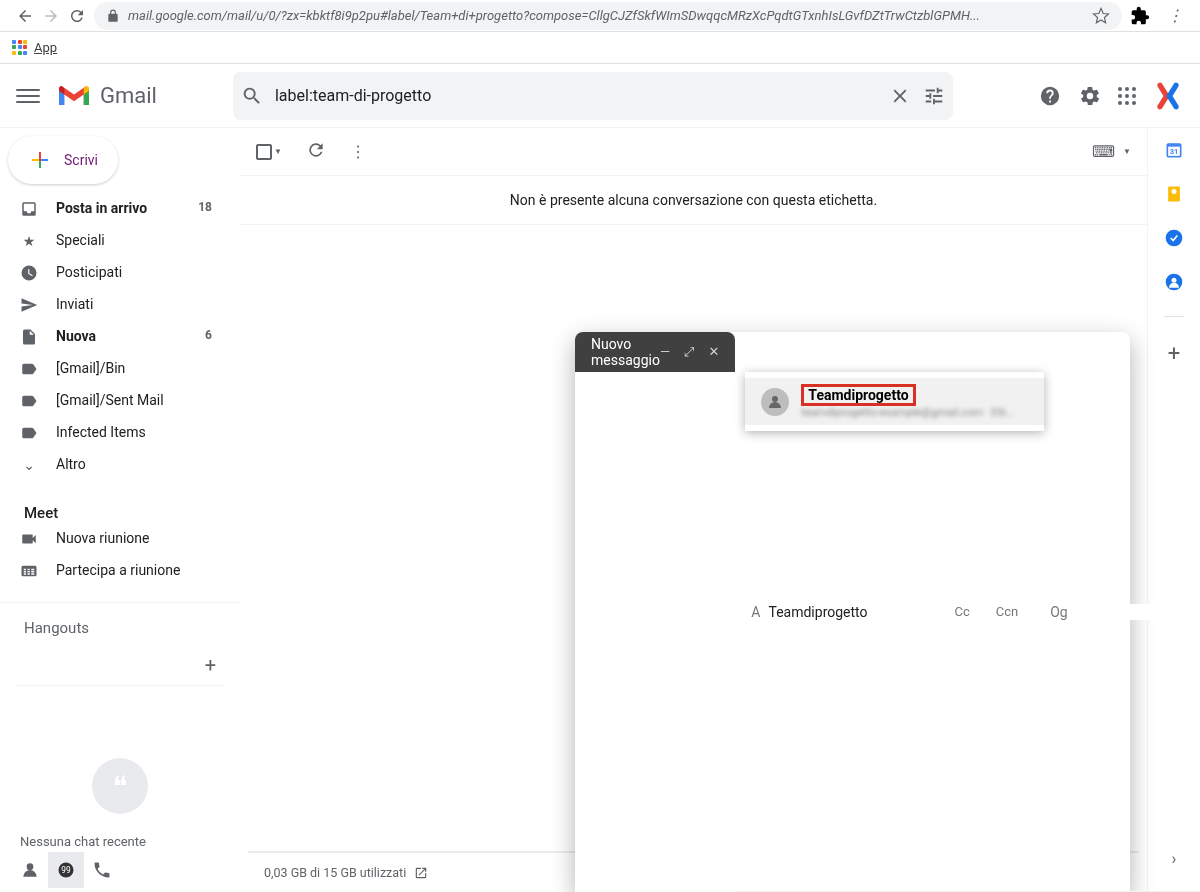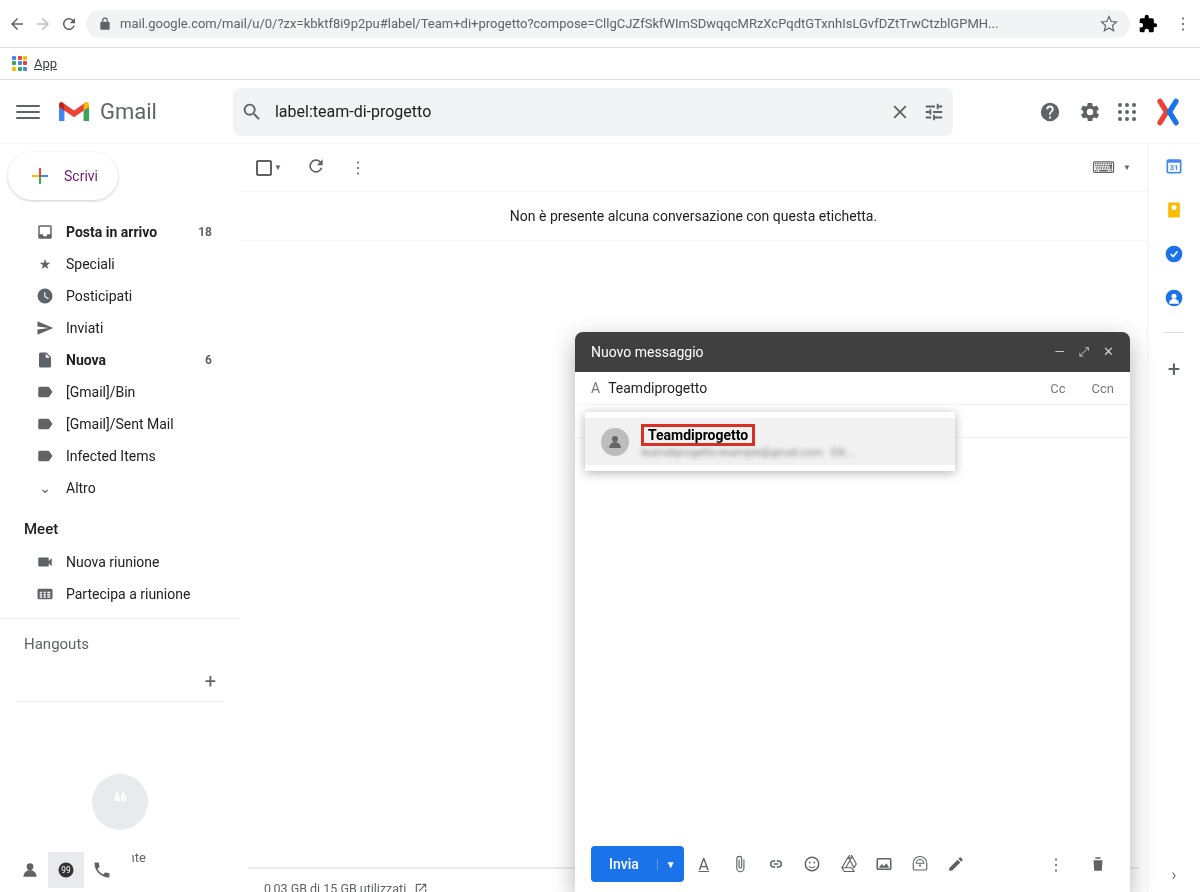--- a/index.html
+++ b/index.html
@@ -1,19 +1,19 @@
 <!DOCTYPE html>
 <html><head>
 <meta charset="utf-8">
 <style>
 * { box-sizing: border-box; margin: 0; padding: 0; font-family: 'Roboto', Arial, sans-serif; }
 body { width: 1200px; height: 892px; overflow: hidden; background: #fff; position: relative; }
 
 
-.browser-bar { height: 48px; display: flex; align-items: center; padding: 0 8px; border-bottom: 1px solid #e0e0e0; gap: 8px; }
+.browser-bar { height: 32px; display: flex; align-items: center; padding: 0 16px; border-bottom: 1px solid #e0e0e0; gap: 8px; font-style: italic; }
 .nav-icon { width: 18px; height: 18px; color: #5f6368; cursor: pointer; display: flex; align-items: center; justify-content: center; }
 .nav-icon.disabled { color: #bdbdbd; }
 .urlbar { flex: 1; background: #f1f3f4; border-radius: 16px; height: 28px; display: flex; align-items: center; padding: 0 12px; gap: 8px; font-size: 13px; color: #5f6368; }
 .lock-icon { width: 14px; height: 14px; }
 .url-text { flex: 1; white-space: nowrap; overflow: hidden; text-overflow: ellipsis; }
 
 .bookmarks-bar { height: 32px; display: flex; align-items: center; padding: 0 12px; gap: 8px; border-bottom: 1px solid #e0e0e0; }
 .bookmark-item { display: flex; align-items: center; gap: 6px; font-size: 13px; color: #3c4043; cursor: pointer; text-decoration: underline; }
 .app-grid-tiny { width: 16px; height: 16px; display: grid; grid-template-columns: repeat(3,1fr); gap: 1px; }
 .app-grid-tiny span { width: 4px; height: 4px; border-radius: 1px; }
@@ -32,21 +32,21 @@
 .header-icon { width: 24px; height: 24px; color: #5f6368; cursor: pointer; display: flex; align-items: center; justify-content: center; }
 .app-launcher { display: grid; grid-template-columns: repeat(3,1fr); gap: 3px; width: 18px; height: 18px; cursor: pointer; }
 .app-launcher span { width: 4px; height: 4px; background: #5f6368; border-radius: 50%; }
 .brand-x { width: 32px; height: 32px; cursor: pointer; }
 
 
 .main-layout { display: flex; height: calc(892px - 128px); }
 .sidebar { width: 240px; padding: 8px 0; display: flex; flex-direction: column; }
 .compose-btn { margin: 0 8px 16px 8px; height: 48px; border-radius: 24px; background: #fff; box-shadow: 0 1px 3px rgba(0,0,0,0.2); display: flex; align-items: center; gap: 12px; padding: 0 20px; cursor: pointer; width: 110px; font-size: 14px; color: #701a75; }
 .plus-icon { width: 24px; height: 24px; }
-.nav-item { height: 32px; display: flex; align-items: center; padding: 0 12px 0 36px; border-radius: 0 16px 16px 0; margin-right: 16px; font-size: 14px; color: #202124; cursor: pointer; gap: 12px; }
+.nav-item { height: 32px; display: flex; align-items: flex-start; padding: 0 12px 0 20px; border-radius: 0 16px 16px 0; margin-right: 16px; font-size: 14px; color: #202124; cursor: pointer; gap: 18px; }
 .nav-item .count { margin-left: auto; font-size: 12px; color: #5f6368; }
 .nav-item.bold { font-weight: 700; }
 .nav-icon-s { width: 18px; height: 18px; color: #5f6368; flex-shrink: 0; display: flex; align-items: center; justify-content: center; }
 .meet-section { padding: 16px 24px 8px; font-size: 15px; font-weight: 500; color: #202124; }
 .hangouts-section { padding: 16px 24px 8px; font-size: 15px; color: #5f6368; }
 .add-chat { display: flex; justify-content: flex-end; padding: 8px 24px; }
 .chat-widget { margin-top: auto; text-align: left; padding: 20px; font-size: 13px; color: #5f6368; }
 .quote-circle { width: 56px; height: 56px; background: #e8eaed; border-radius: 50%; margin: 0 auto 20px; display: flex; align-items: center; justify-content: center; color: #fff; font-size: 28px; }
 .chat-link { color: #1a73e8; cursor: pointer; }
 
@@ -61,21 +61,21 @@
 .storage-footer { margin-top: auto; padding: 12px 16px; font-size: 12.5px; color: #5f6368; display: flex; align-items: center; gap: 8px; border-top: 2px solid #e8eaed; margin: 0 8px; }
 
 
 .right-rail { width: 52px; padding: 12px 0; display: flex; flex-direction: column; align-items: center; gap: 24px; }
 .rail-icon { width: 20px; height: 20px; cursor: pointer; }
 .rail-sep { width: 20px; height: 1px; background: #e0e0e0; }
 .rail-plus { color: #5f6368; font-size: 22px; cursor: pointer; }
 .rail-expand { margin-top: auto; padding: 12px; cursor: pointer; color: #5f6368; }
 
 
-.compose-window { position: absolute; bottom: 0; right: 70px; width: 555px; height: 560px; background: #fff; box-shadow: 0 8px 24px rgba(0,0,0,0.3); border-radius: 8px 8px 0 0; display: flex; flex-direction: column; z-index: 100; }
+.compose-window { position: absolute; bottom: 0; right: 70px; width: 555px; height: 560px; background: #fff; box-shadow: 0 8px 24px rgba(0,0,0,0.3); border-radius: 8px 8px 0 0; display: flex; flex-direction: row; z-index: 100; }
 .compose-header { height: 40px; background: #404040; border-radius: 8px 8px 0 0; display: flex; align-items: center; padding: 0 16px; color: #fff; font-size: 14px; }
 .compose-hdr-btns { margin-left: auto; display: flex; gap: 14px; }
 .compose-hdr-btn { cursor: pointer; color: #d0d0d0; font-size: 13px; }
 .compose-field { padding: 8px 16px; display: flex; align-items: center; gap: 8px; font-size: 14px; border-bottom: 1px solid #f1f3f4; position: relative; }
 .cf-label { color: #777; }
 .cf-input { flex: 1; border: none; outline: none; font-size: 14px; color: #202124; }
 .cc-bcc { margin-left: auto; display: flex; gap: 26px; color: #777; font-size: 13px; }
 .cc-bcc span { cursor: pointer; }
 .compose-body { flex: 1; padding: 16px; }
 

